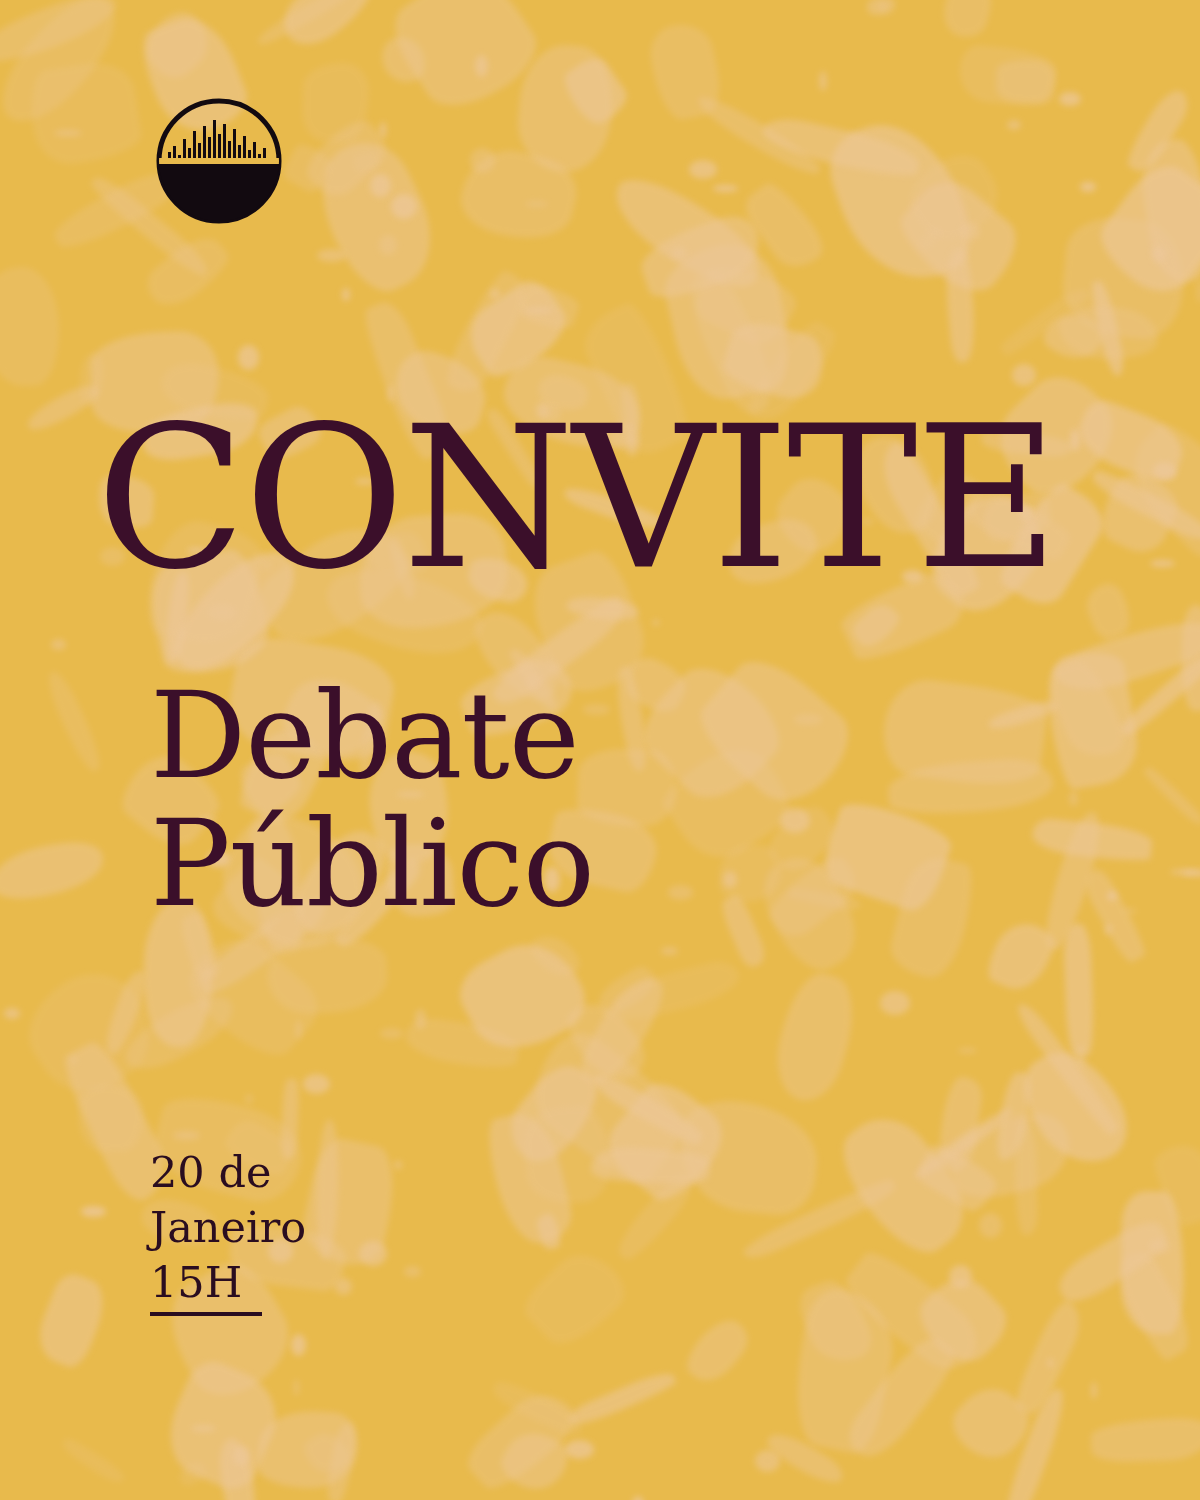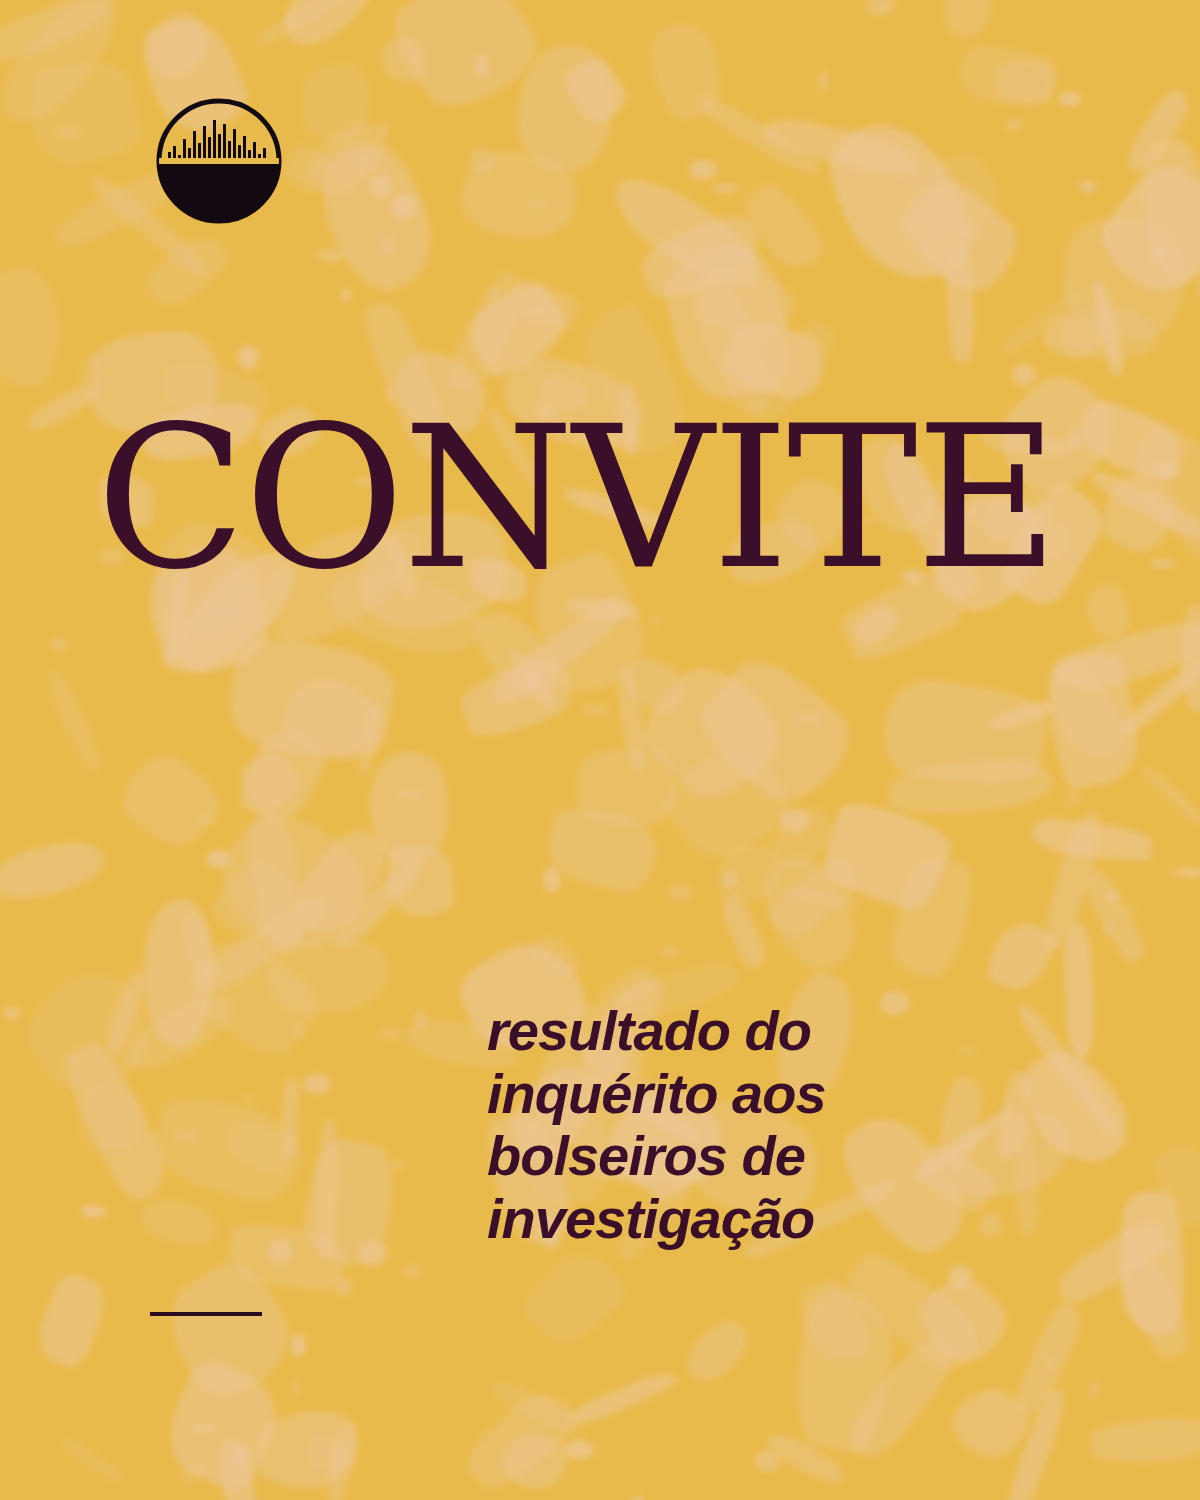--- a/index.html
+++ b/index.html
@@ -486,23 +486,24 @@
             <rect x="120" y="60" width="3" height="34"></rect>
           </g>
           <rect x="11" y="60" width="120" height="6" fill="#e8ba4c"></rect>
         </g>
       </svg>
     </div>
   </div>
 
   <div id="headline">CONVITE</div>
 
-
-  <div id="description">resultado do
-inquérito aos
-bolseiros de
-investigação</div>
-
+  <div id="subtitle">Debate
+Público</div>
+
+
+  <div id="date-block">20 de
+Janeiro
+15H</div>
 
   <div id="rule"></div>
 
 
 </div>
 
 </body></html>

